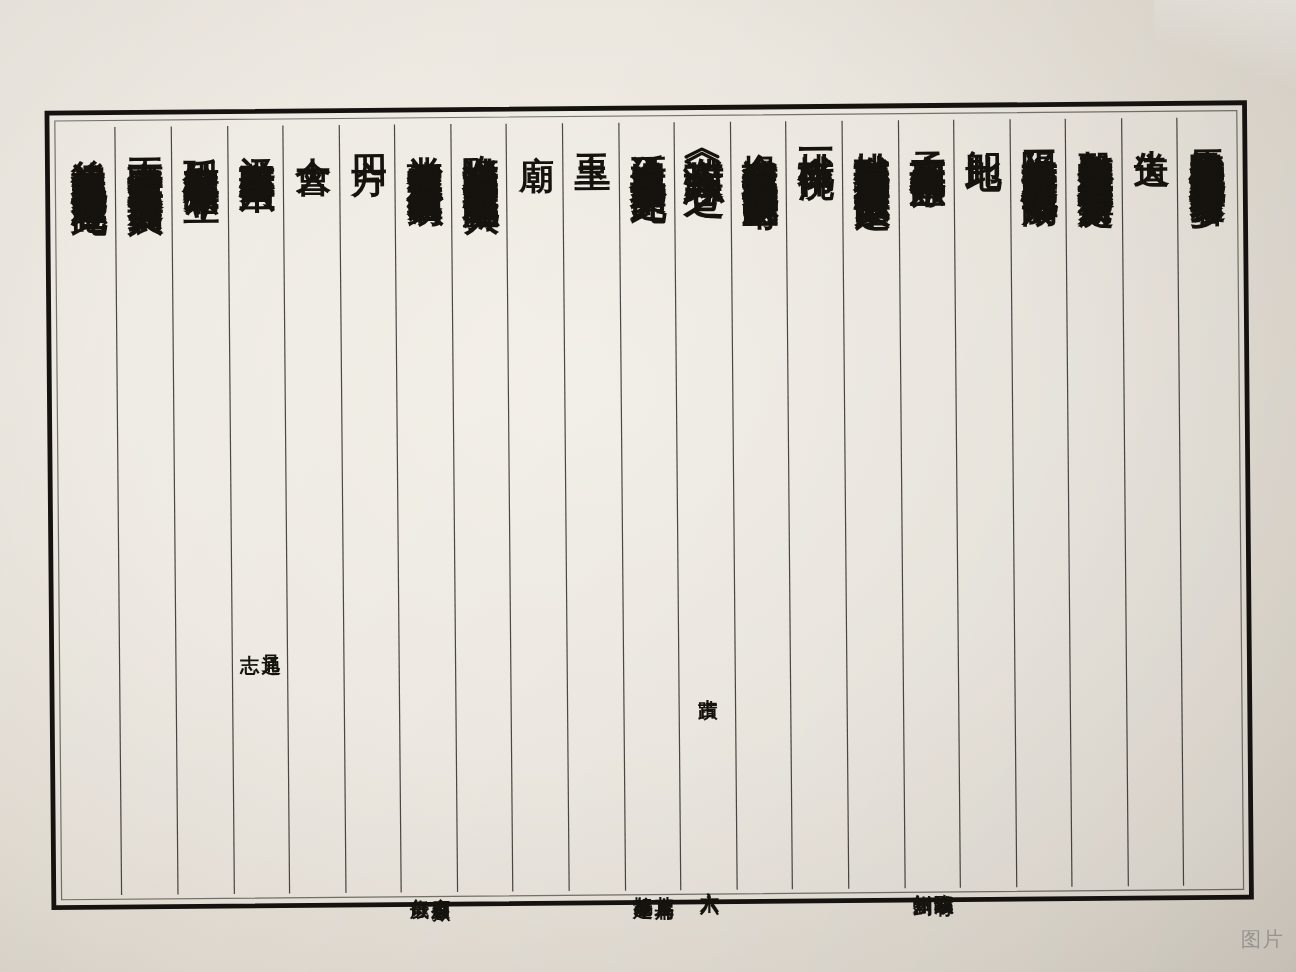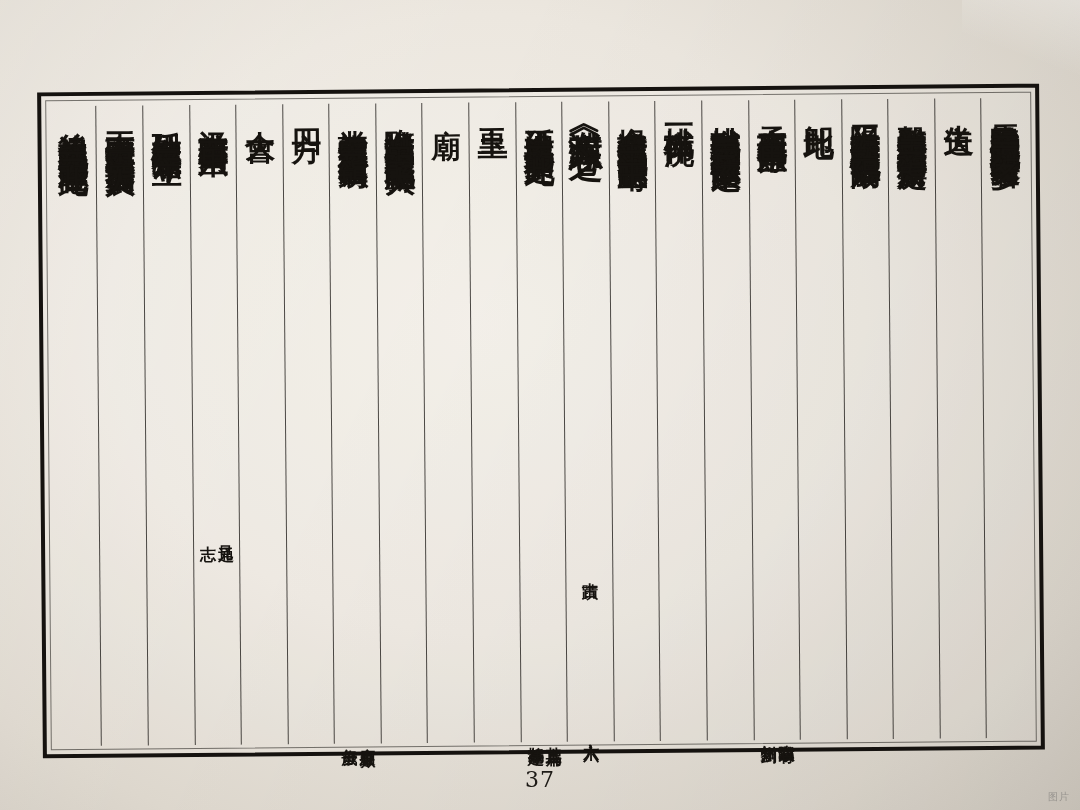--- a/index.html
+++ b/index.html
@@ -108,23 +108,23 @@
     bottom: 18px;
     text-align: center;
     font-family: "DejaVu Serif", serif;
     font-size: 22px;
     color: #1d1a16;
     letter-spacing: 1px;
   }
   .watermark {
     position: absolute;
     right: 10px;
-    bottom: 6px;
+    bottom: 16px;
     font-family: Liberation Serif, serif;
-    font-size: 10px;
+    font-size: 17px;
     color: rgba(90,90,90,0.45);
     letter-spacing: 1px;
   }
   .corner-fold {
     position: absolute;
     right: -2px;
     top: -2px;
     width: 120px;
     height: 90px;
     background: linear-gradient(200deg, rgba(255,255,255,0.35), rgba(255,255,255,0) 60%);
@@ -244,16 +244,15 @@
         <div class="vtext">王襃宅在濮州東南一百里今沒於河按襃蜀人</div>
       </div>
 
       <div class="col noline">
         <div class="vtext">後遣益州祀碧鷄之神道死今通志云宅在此</div>
       </div>
 
     </div>
   </div>
 
-  <div class="page-number">37</div>
   <div class="watermark">图片</div>
   <div class="corner-fold"></div>
 </div>
 
 </body></html>

